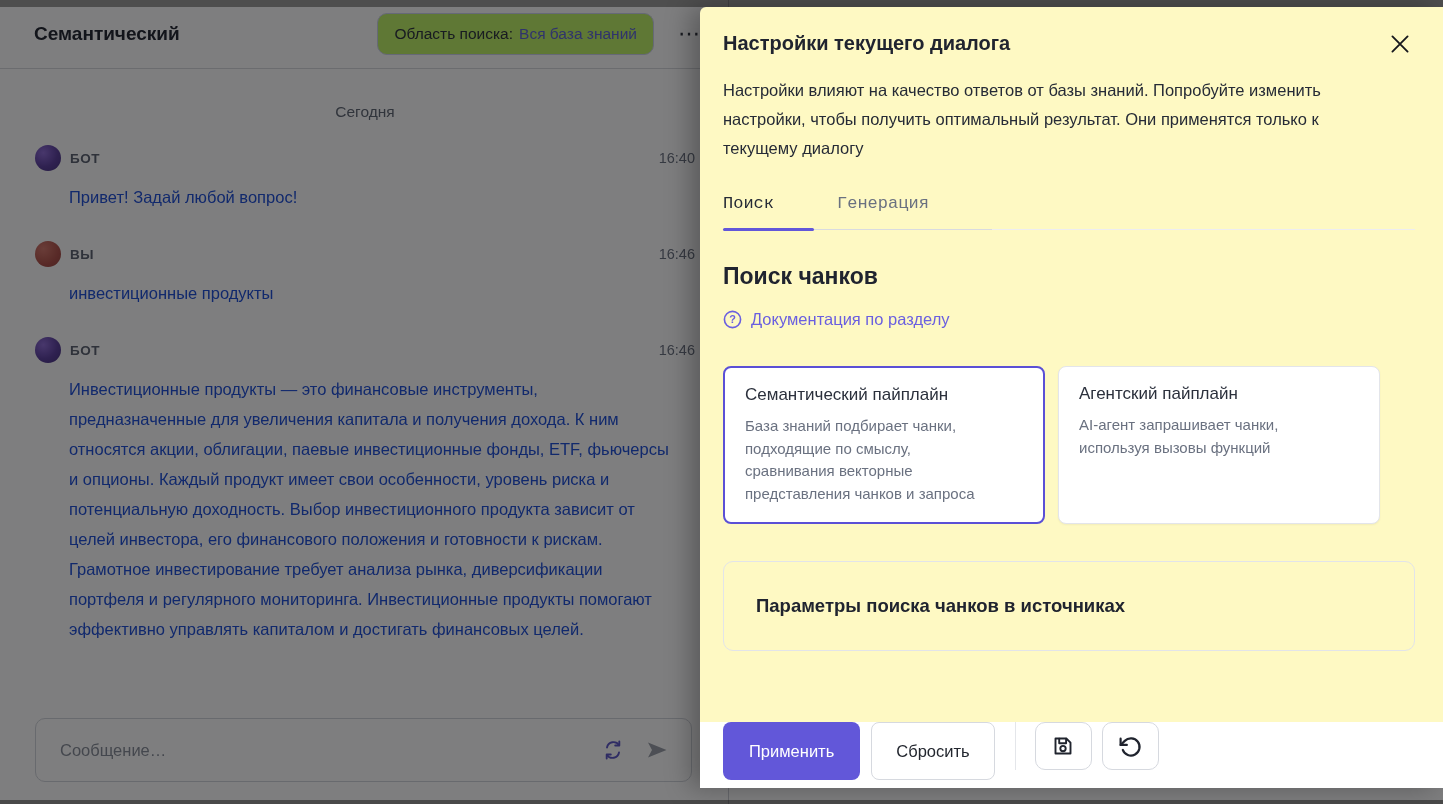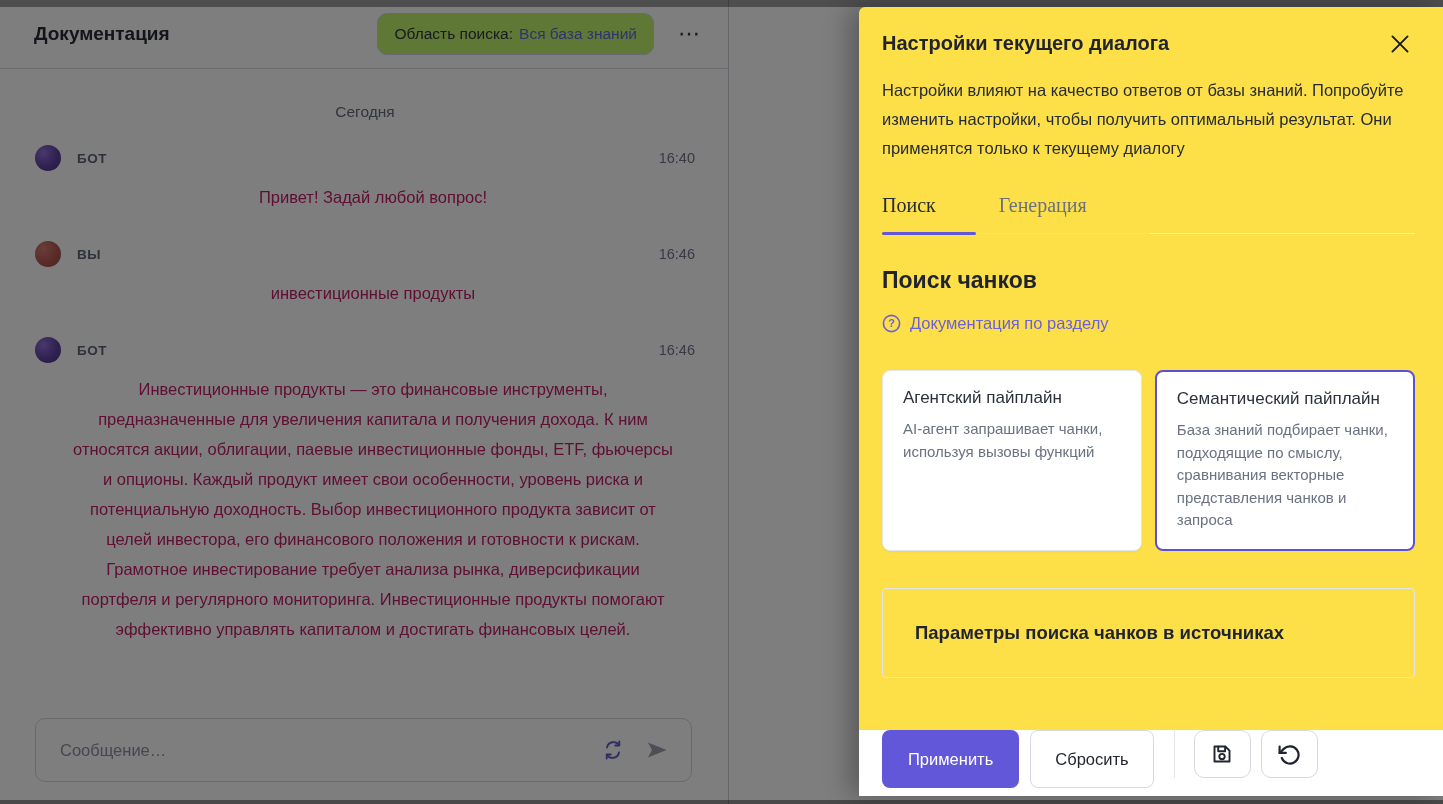--- a/index.html
+++ b/index.html
@@ -11,71 +11,71 @@
   
   .left{position:absolute;left:0;top:0;bottom:0;width:728px;background:#fff;border-right:1px solid #cdd0d6;}
   .app-header{height:69px;border-bottom:1px solid #d8dade;display:flex;align-items:center;padding:0 24px 0 34px;box-sizing:border-box;}
   .app-title{font-size:19px;font-weight:700;color:#20242f;}
   .scope-pill{margin-left:auto;display:flex;align-items:center;gap:6px;background:#bef264;border:1px solid #ced3ec;border-radius:10px;padding:11px 16px;font-size:15.5px;color:#2b303c;cursor:pointer;}
   .scope-pill .scope-value{color:#5b63d8;text-align:right;}
   .more-btn{margin-left:20px;border:none;background:none;font-size:22px;line-height:10px;color:#2c313b;cursor:pointer;padding:6px 4px;}
   .chat{position:absolute;top:70px;left:0;right:0;bottom:100px;padding:0 33px 0 35px;overflow:hidden;}
   .date-divider{text-align:center;color:#5f6673;font-size:15.5px;margin:33px 0 24px;}
   .msg{margin-bottom:29px;}
-  .msg-head{display:flex;align-items:center;gap:16px;}
+  .msg-head{display:flex;align-items:center;gap:9px;}
   .avatar{width:26px;height:26px;border-radius:50%;flex:0 0 26px;}
   .avatar.bot{background:radial-gradient(circle at 32% 30%, #8f6cd8 0%, #5a3e9e 55%, #432f7a 100%);}
   .avatar.user{background:radial-gradient(circle at 32% 30%, #d4776b 0%, #b05048 60%, #96403c 100%);}
   .msg-author{font-weight:700;font-size:13.5px;letter-spacing:.5px;color:#5a6170;}
   .msg-time{margin-left:auto;font-size:14.5px;color:#6a7180;}
-  .msg-text{margin:11px 18px 0 34px;font-size:16.5px;line-height:30px;color:#be185d;max-width:625px;text-align:center;}
+  .msg-text{margin:11px 18px 0 34px;font-size:16.5px;line-height:30px;color:#1d4ed8;max-width:625px;}
   .composer{position:absolute;left:35px;bottom:22px;width:657px;height:64px;box-sizing:border-box;border:1px solid #d2d5db;border-radius:10px;background:#fff;display:flex;align-items:center;padding:0 22px;gap:20px;}
   .composer input{flex:1;border:none;outline:none;font-size:16.5px;color:#3a3f47;font-family:inherit;background:transparent;}
   .composer input::placeholder{color:#878d98;}
   .composer .icon-wrap{display:flex;align-items:center;cursor:pointer;background:none;border:none;padding:0;}
   
   .overlay{position:absolute;inset:0;background:rgba(8,8,10,0.52);z-index:5;}
   .edge-top{position:absolute;top:0;left:0;right:0;height:7px;background:rgba(0,0,0,0.38);z-index:6;}
   .edge-bottom{position:absolute;bottom:0;left:0;right:0;height:4px;background:rgba(0,0,0,0.42);z-index:6;}
   
-  .panel{position:absolute;top:7px;right:0;bottom:8px;width:584px;background:#fde047;z-index:10;border-radius:6px 0 0 0;box-shadow:-10px 0 26px rgba(0,0,0,.28);}
+  .panel{position:absolute;top:7px;right:0;bottom:16px;width:743px;background:#fef9c3;z-index:10;border-radius:6px 0 0 0;box-shadow:-10px 0 26px rgba(0,0,0,.28);}
   .panel-inner{position:absolute;inset:0;padding:22px 28px 0 23px;box-sizing:border-box;overflow:hidden;}
   .panel-title-row{display:flex;align-items:flex-start;}
   .panel-title{font-size:20px;font-weight:700;color:#20242f;padding-top:3px;}
   .close-btn{margin-left:auto;background:none;border:none;padding:2px;cursor:pointer;line-height:0;}
   .panel-desc{margin-top:17px;font-size:16.5px;line-height:29px;color:#262b36;max-width:624px;}
   .tabs{margin-top:25px;border-bottom:1px solid #ededf1;}
   .tablist{display:inline-flex;border-bottom:1px solid #d9dbe0;margin-bottom:-1px;}
-  .tab{position:relative;font-size:20px;color:#6a7180;padding:6px 40px 16px 0;margin-right:23px;cursor:pointer;background:none;border:none;font-family:Liberation Serif, serif;}
+  .tab{position:relative;font-size:17px;color:#6a7180;padding:6px 40px 16px 0;margin-right:23px;cursor:pointer;background:none;border:none;font-family:Liberation Mono, monospace;}
   .tab.active{color:#262b36;}
   .tab.active::after{content:"";position:absolute;left:0;right:0;bottom:-2px;height:3px;background:#6257d9;border-radius:2px;}
   .section-heading{margin-top:33px;font-size:23px;font-weight:700;color:#20242f;}
   .section-desc{margin-top:13px;font-size:16.5px;line-height:29px;color:#262b36;max-width:624px;}
   .doc-link{margin-top:20px;display:inline-flex;align-items:center;gap:9px;color:#6a5fe0;font-size:16.5px;cursor:pointer;background:none;border:none;font-family:inherit;padding:0;}
   .cards{margin-top:33px;display:flex;gap:13px;align-items:stretch;}
   .card{width:322px;box-sizing:border-box;border-radius:8px;padding:17px 20px;cursor:pointer;background:#fff;}
   .card.selected{border:2px solid #5b50d6;}
   .card.plain{border:1px solid #e3e5ea;box-shadow:0 1px 2px rgba(16,24,40,.05);}
   .card-title{font-size:17px;color:#2b303c;margin-bottom:10px;}
   .card-desc{font-size:15px;line-height:22.5px;color:#6a7180;max-width:242px;}
-  .params-card{margin-top:37px;border:1px solid #e2e4e9;border-radius:4px;height:90px;box-sizing:border-box;padding:33px 32px 0;}
+  .params-card{margin-top:37px;border:1px solid #e2e4e9;border-radius:10px;height:90px;box-sizing:border-box;padding:33px 32px 0;}
   .params-heading{font-size:18.5px;font-weight:700;color:#20242f;}
   .panel-footer{position:absolute;left:0;right:0;bottom:0;height:66px;background:#fff;display:flex;padding:0 0 8px 23px;box-sizing:border-box;}
   .btn-primary{background:#6257d9;color:#fff;border:none;border-radius:8px;font-size:16.5px;padding:14px 26px;font-family:inherit;cursor:pointer;}
   .btn-secondary{margin-left:11px;background:#fff;color:#23272f;border:1px solid #d6d9df;border-radius:8px;font-size:16.5px;padding:13px 24px;font-family:inherit;cursor:pointer;}
   .footer-divider{width:1px;height:48px;background:#e4e6ea;margin:0 19px 0 20px;}
   .icon-btn{width:57px;height:48px;border:1px solid #d6d9df;border-radius:10px;background:#fff;display:flex;align-items:center;justify-content:center;cursor:pointer;}
   .icon-btn + .icon-btn{margin-left:10px;}
 </style>
 </head>
 <body>
 
 <div class="left">
   <div class="app-header">
-    <div class="app-title">Документация</div>
+    <div class="app-title">Семантический</div>
     <div class="scope-pill">
       <span>Область поиска:</span>
       <span class="scope-value">Вся база знаний</span>
     </div>
     <button class="more-btn">
       <span>⋯</span>
     </button>
   </div>
 
   <div class="chat">
@@ -156,27 +156,27 @@
 
     <button class="doc-link">
       <svg width="19" height="19" viewBox="0 0 20 20">
         <circle cx="10" cy="10" r="8.5" fill="none" stroke="#6a5fe0" stroke-width="1.7"></circle>
         <text x="10" y="14" text-anchor="middle" font-size="11.5" font-weight="bold" fill="#6a5fe0" font-family="Liberation Sans, sans-serif">?</text>
       </svg>
       <span>Документация по разделу</span>
     </button>
 
     <div class="cards">
+      <div class="card selected">
+        <div class="card-title">Семантический пайплайн</div>
+        <div class="card-desc">База знаний подбирает чанки, подходящие по смыслу, сравнивания векторные представления чанков и запроса</div>
+      </div>
       <div class="card plain">
         <div class="card-title">Агентский пайплайн</div>
         <div class="card-desc">AI-агент запрашивает чанки, используя вызовы функций</div>
-      </div>
-      <div class="card selected">
-        <div class="card-title">Семантический пайплайн</div>
-        <div class="card-desc">База знаний подбирает чанки, подходящие по смыслу, сравнивания векторные представления чанков и запроса</div>
       </div>
     </div>
 
     <div class="params-card">
       <div class="params-heading">Параметры поиска чанков в источниках</div>
     </div>
   </div>
 
   <div class="panel-footer">
     <button class="btn-primary">Применить</button>

